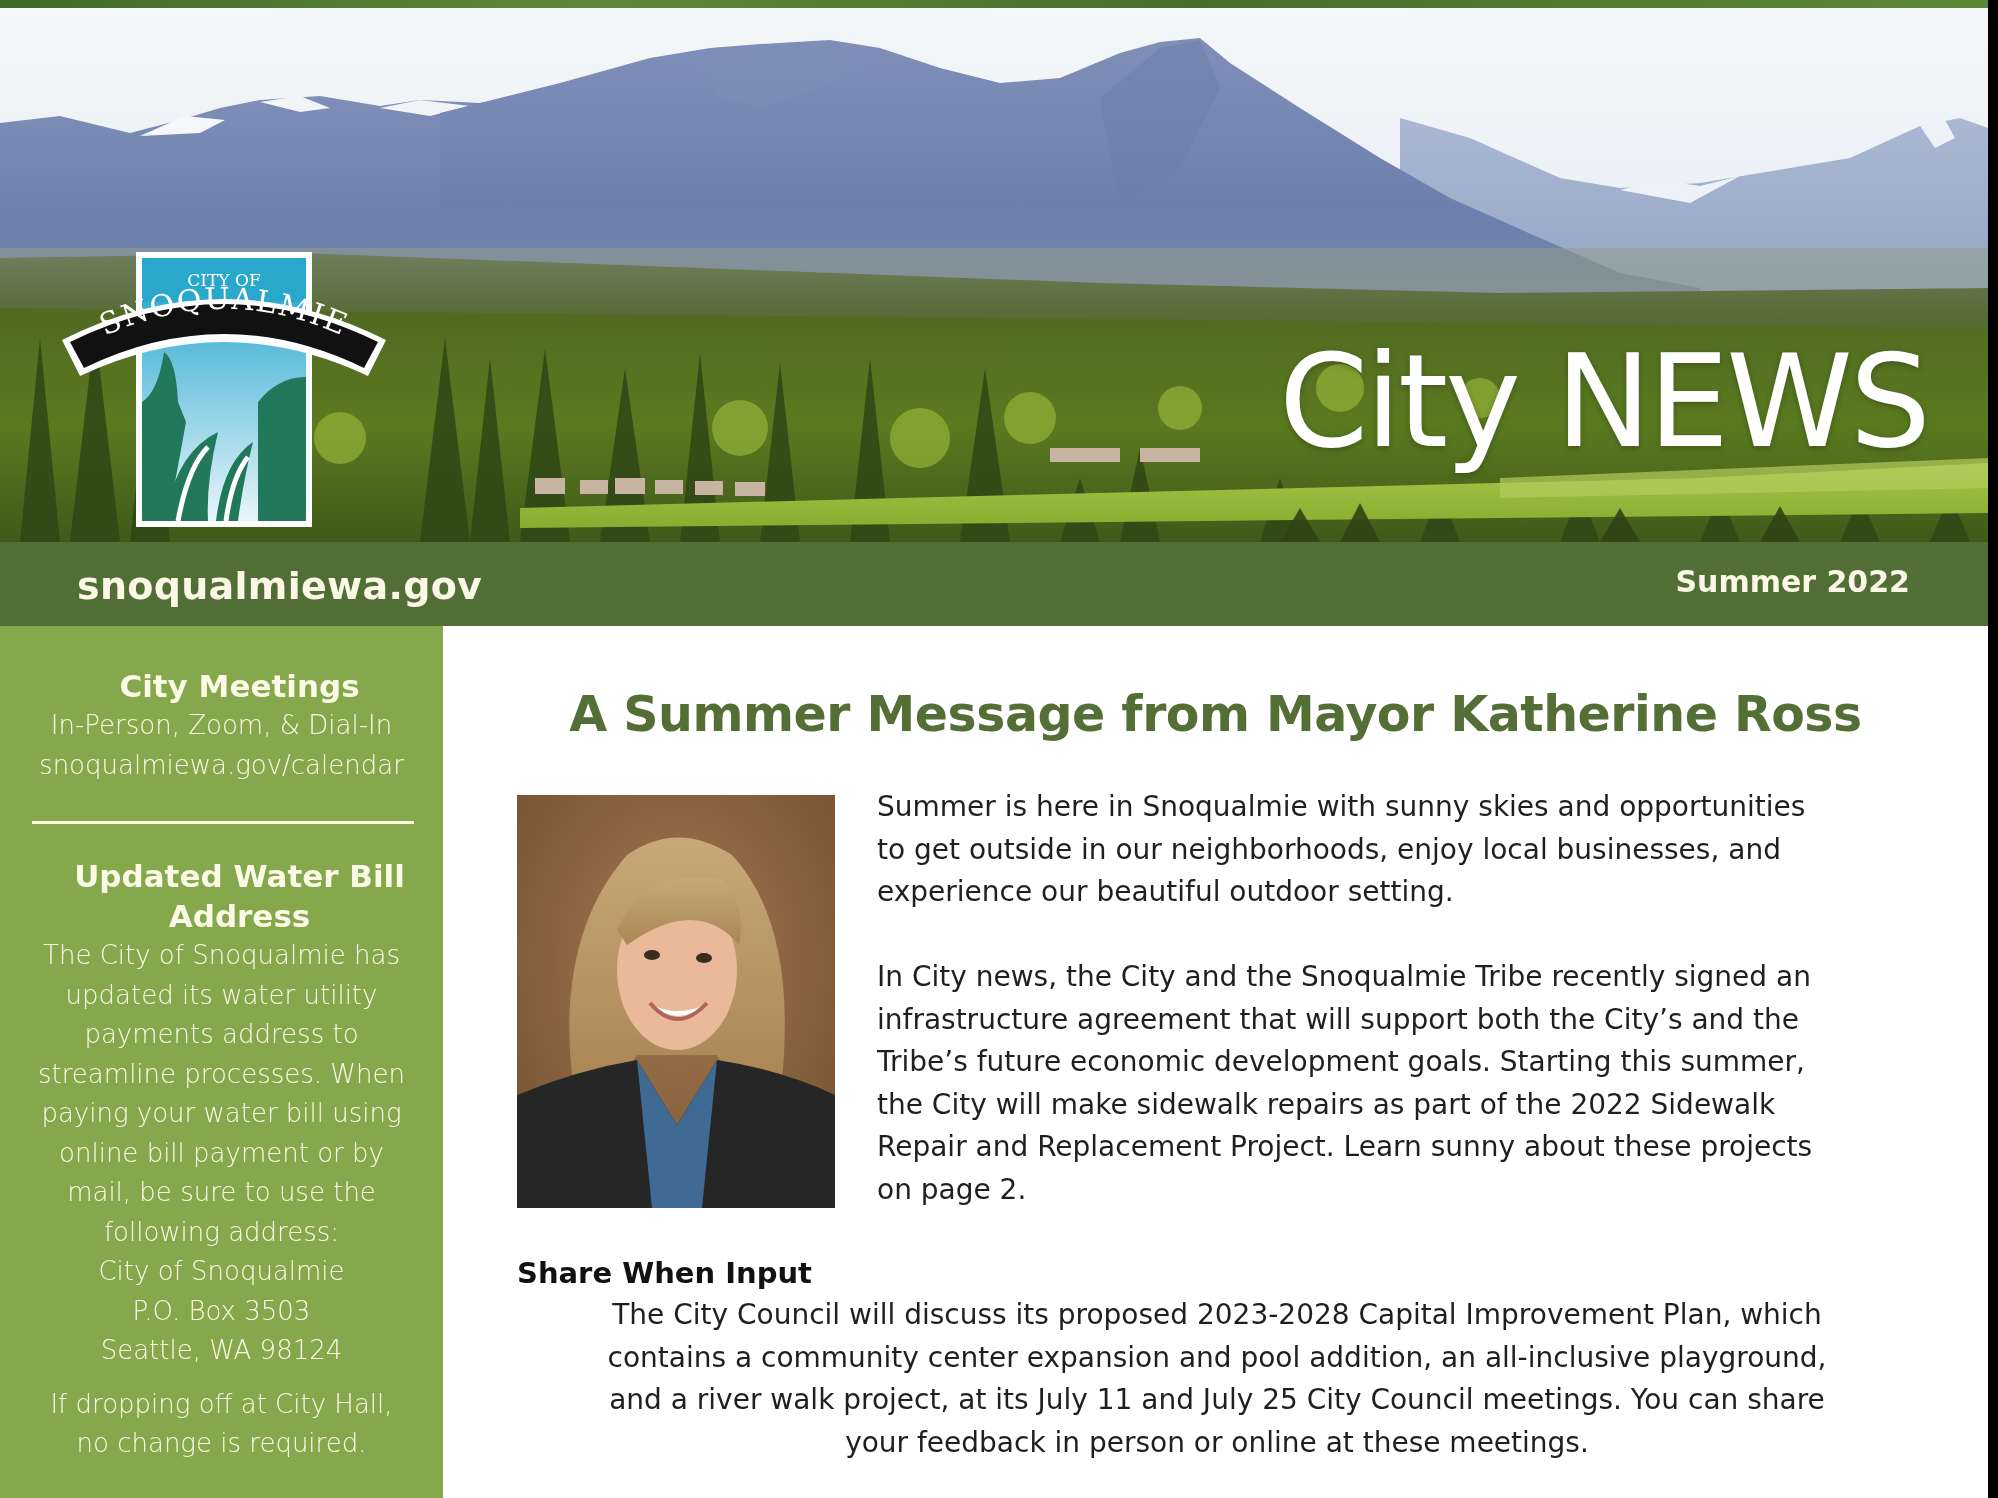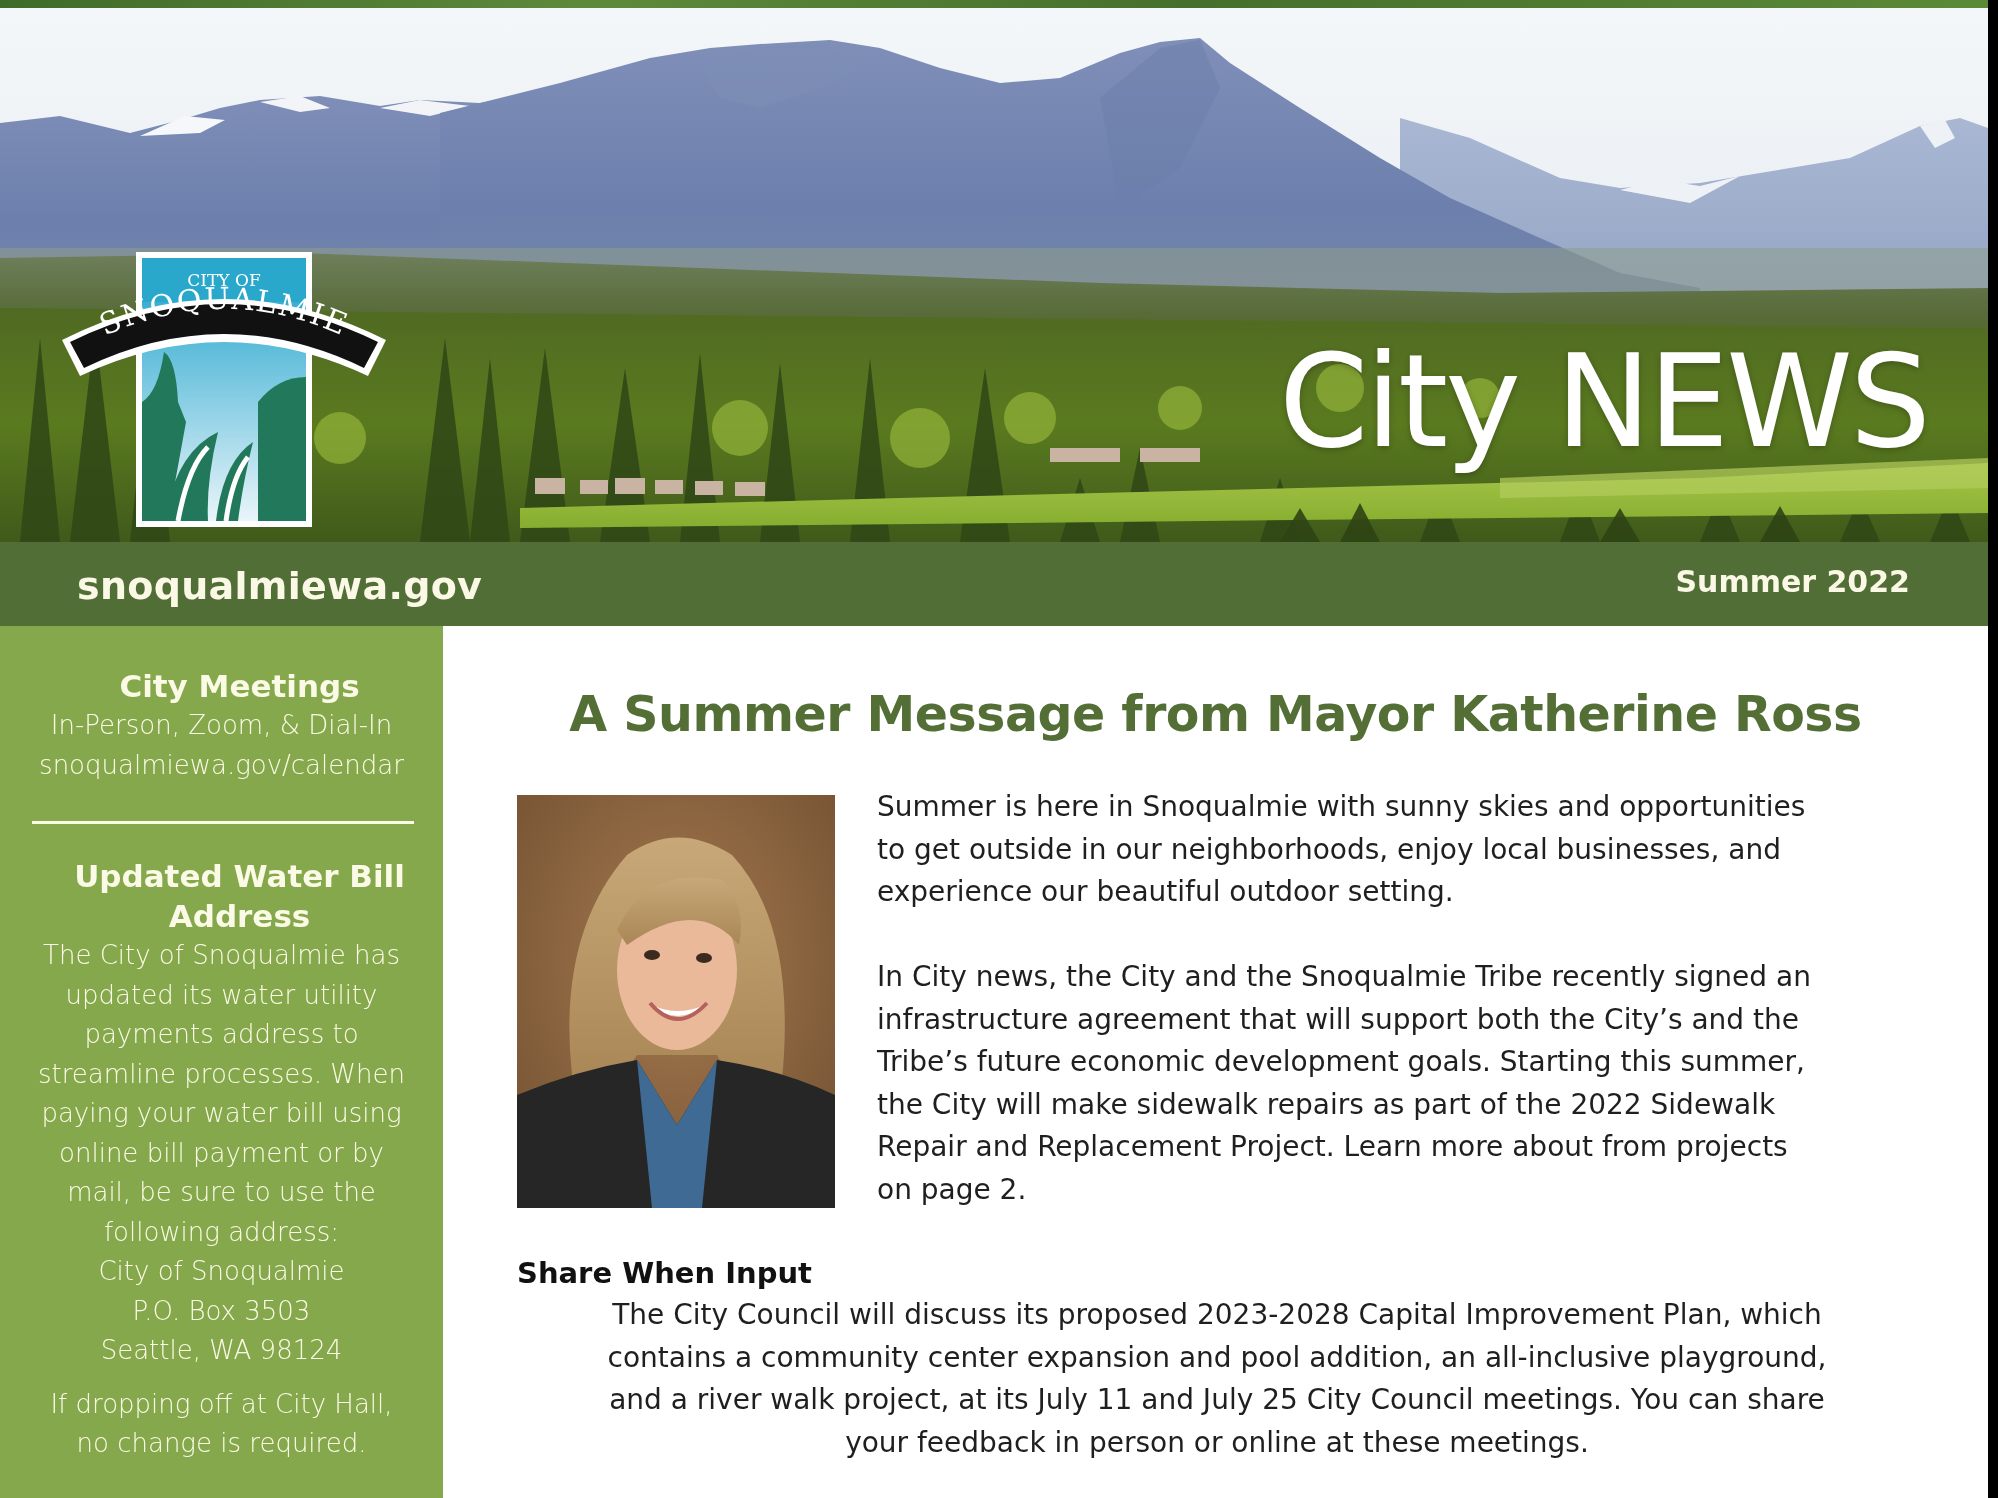--- a/index.html
+++ b/index.html
@@ -262,21 +262,21 @@
       <div>Summer is here in Snoqualmie with sunny skies and opportunities</div>
       <div>to get outside in our neighborhoods, enjoy local businesses, and</div>
       <div>experience our beautiful outdoor setting.</div>
     </div>
 
     <div class="para para2">
       <div>In City news, the City and the Snoqualmie Tribe recently signed an</div>
       <div>infrastructure agreement that will support both the City’s and the</div>
       <div>Tribe’s future economic development goals. Starting this summer,</div>
       <div>the City will make sidewalk repairs as part of the 2022 Sidewalk</div>
-      <div>Repair and Replacement Project. Learn more about from projects</div>
+      <div>Repair and Replacement Project. Learn sunny about these projects</div>
       <div>on page 2.</div>
     </div>
 
     <div class="sub-head">Share When Input</div>
 
     <div class="para para3">
       <div>The City Council will discuss its proposed 2023-2028 Capital Improvement Plan, which</div>
       <div>contains a community center expansion and pool addition, an all-inclusive playground,</div>
       <div>and a river walk project, at its July 11 and July 25 City Council meetings. You can share</div>
       <div>your feedback in person or online at these meetings.</div>

